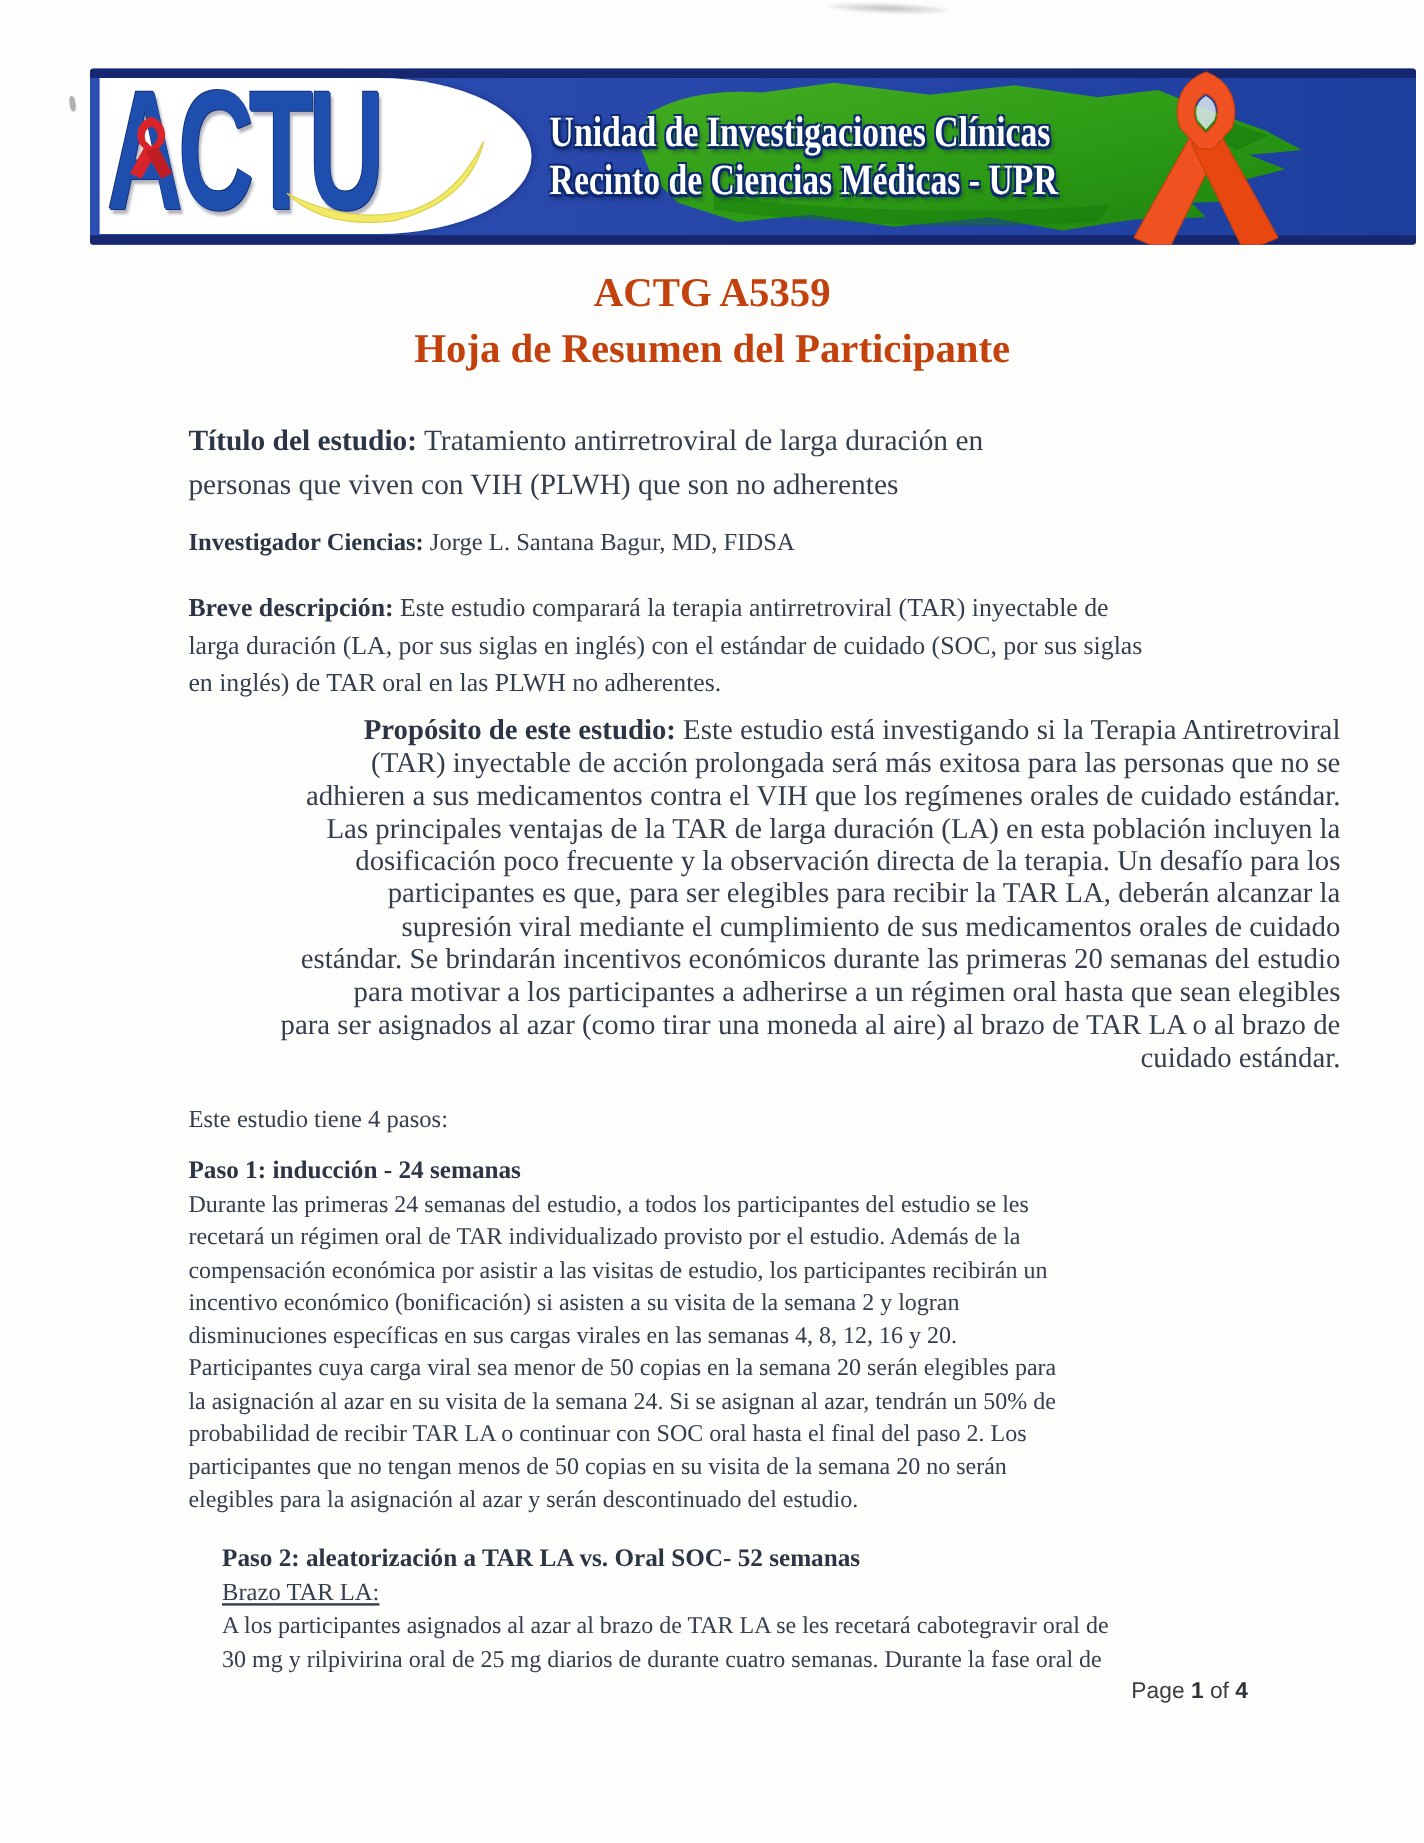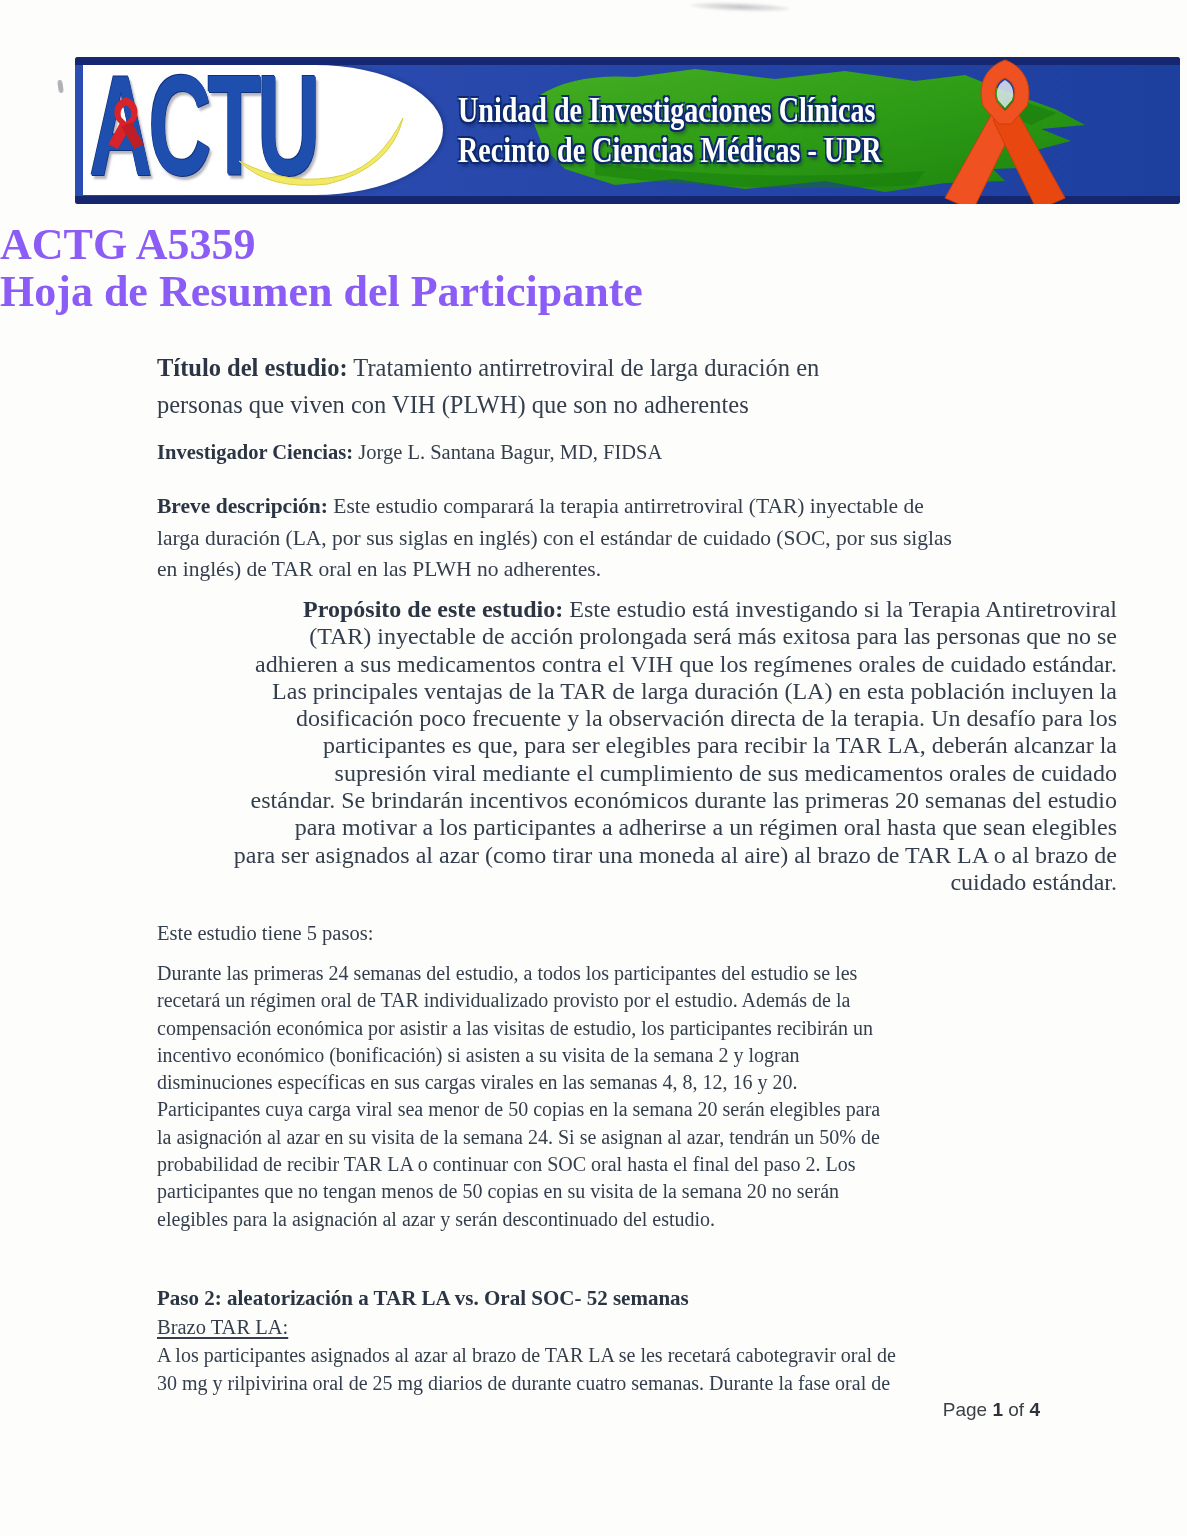--- a/index.html
+++ b/index.html
@@ -65,36 +65,36 @@
     color:#ffffff; white-space:nowrap;
     transform: scaleX(.78); transform-origin:left top;
     text-shadow: 2px 2px 0 #0e2a6e, -2px -2px 0 #0e2a6e, 2px -2px 0 #0e2a6e, -2px 2px 0 #0e2a6e, 3px 4px 4px rgba(10,20,60,.55);
   }
 
   .orange-ribbon { position:absolute; left:858px; top:1px; z-index:7; }
 
   
   .doc-title {
     position:absolute; left:0; right:0; top:221px;
-    text-align:left; font-weight:bold; font-size:44px; line-height:47px;
-    color:#8b5cf6;
+    text-align:center; font-weight:bold; font-size:34px; line-height:47px;
+    color:#c2410c;
   }
   .sec { position:absolute; left:157px; width:960px; }
   .sec p, .sec h3, .sec div { margin:0; padding:0; }
   b.lead, .sec h3 { color:#2b3544; }
   .flow { white-space: pre-line; font-family: Liberation Serif, serif; }
 
   .study   { top:349px; font-size:24.5px; line-height:37px; }
   .pi      { top:438px; font-size:20.5px; line-height:28px; }
   .brief   { top:491px; font-size:21.5px; line-height:31.5px; }
   .purpose { top:596px; font-size:24px;   line-height:27.3px;text-align:right; }
   .intro   { top:919px; font-size:20.5px; line-height:28px; }
   .step1   { top:960px; font-size:20px;   line-height:27.3px; }
   .step1 h3 { font-size:21px; line-height:31px; }
-  .step2   { top:1283px; font-size:20px;  line-height:27.5px; }
+  .step2   { top:1283px; font-size:20px;  line-height:27.5px;margin-left:28px; }
   .step2 h3 { font-size:21px; line-height:30px; }
   .arm-label { font-size:20.5px; line-height:29px; text-decoration:underline; text-underline-offset:3px; }
 
   .footer {
     position:absolute; top:1399px; right:147px;
     font-family:"Liberation Sans", sans-serif;
     font-size:19px; color:#3a3f46;
   }
   .footer b { color:#2e333a; }
 </style>
@@ -177,24 +177,25 @@
 dosificación poco frecuente y la observación directa de la terapia. Un desafío para los
 participantes es que, para ser elegibles para recibir la TAR LA, deberán alcanzar la
 supresión viral mediante el cumplimiento de sus medicamentos orales de cuidado
 estándar. Se brindarán incentivos económicos durante las primeras 20 semanas del estudio
 para motivar a los participantes a adherirse a un régimen oral hasta que sean elegibles
 para ser asignados al azar (como tirar una moneda al aire) al brazo de TAR LA o al brazo de
 cuidado estándar.</span></p>
   </div>
 
   <div class="sec intro">
-    <p>Este estudio tiene 5 pasos:</p>
+    <p>Este estudio tiene 4 pasos:</p>
   </div>
 
   <div class="sec step1">
+    <h3>Paso 1: inducción - 24 semanas</h3>
     <div class="flow">Durante las primeras 24 semanas del estudio, a todos los participantes del estudio se les
 recetará un régimen oral de TAR individualizado provisto por el estudio. Además de la
 compensación económica por asistir a las visitas de estudio, los participantes recibirán un
 incentivo económico (bonificación) si asisten a su visita de la semana 2 y logran
 disminuciones específicas en sus cargas virales en las semanas 4, 8, 12, 16 y 20.
 Participantes cuya carga viral sea menor de 50 copias en la semana 20 serán elegibles para
 la asignación al azar en su visita de la semana 24. Si se asignan al azar, tendrán un 50% de
 probabilidad de recibir TAR LA o continuar con SOC oral hasta el final del paso 2. Los
 participantes que no tengan menos de 50 copias en su visita de la semana 20 no serán
 elegibles para la asignación al azar y serán descontinuado del estudio.</div>

